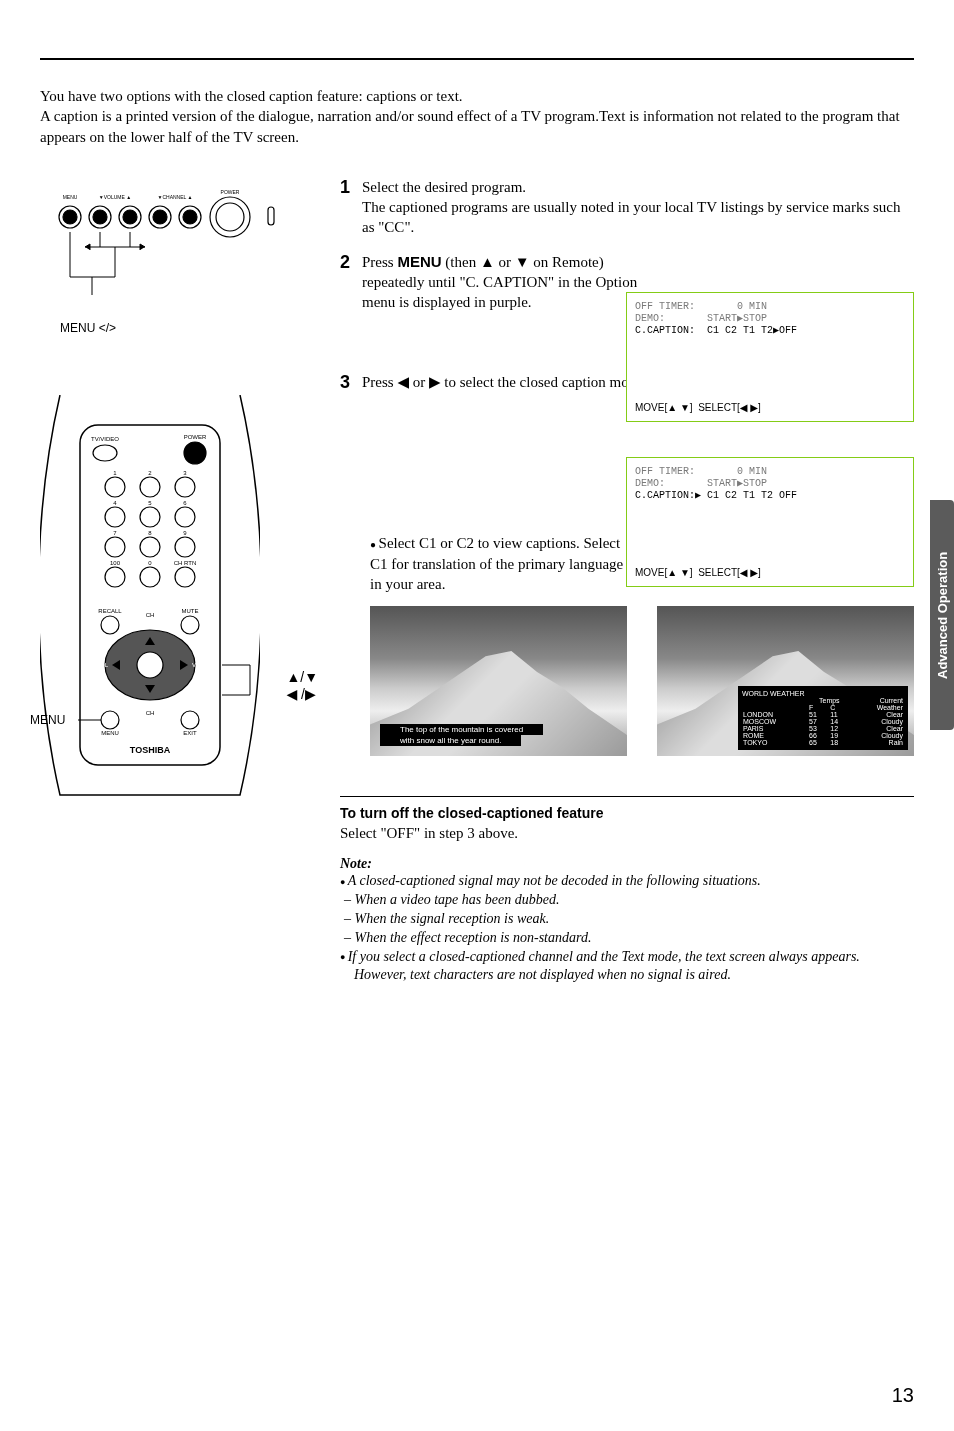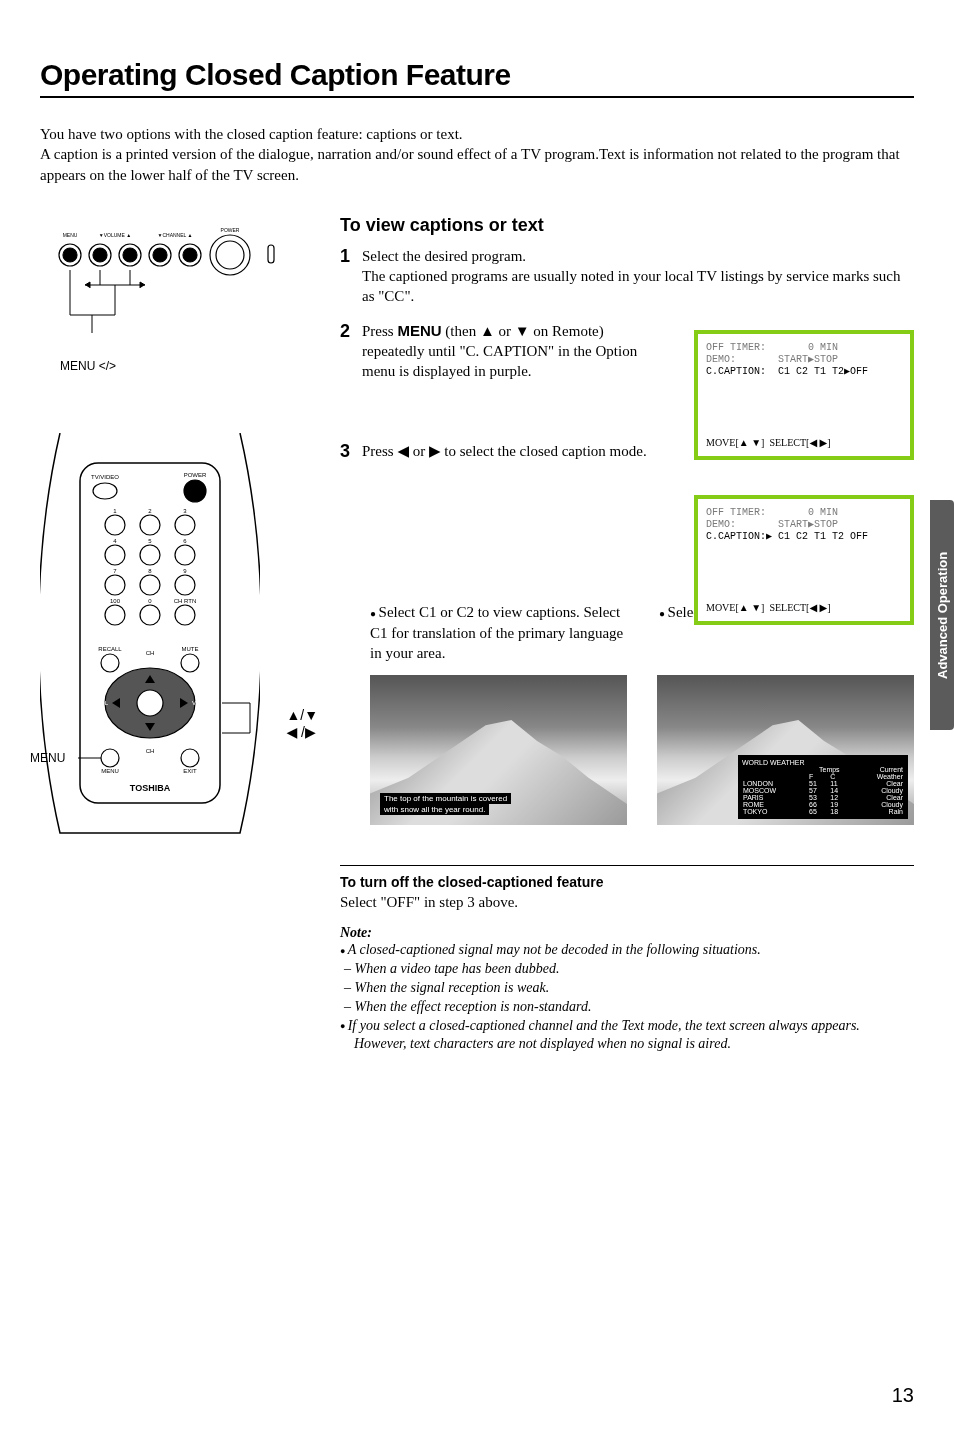--- a/index.html
+++ b/index.html
@@ -38,33 +38,33 @@
     font-family: Arial, Helvetica, sans-serif;
     font-weight: bold;
     font-size: 18px;
     width: 22px;
     flex-shrink: 0;
   }
   .step-body { font-size: 15px; line-height: 1.35; flex: 1; }
   .step-body .indent { display: block; }
   .osd {
     position: absolute;
-    border: 4px solid #84cc16;
+    border: 1px solid #84cc16;
     font-family: "Courier New", monospace;
     font-size: 10px;
     color: #7a7a7a;
-    width: 220px;
+    width: 288px;
     height: 130px;
     padding: 8px 8px 0 8px;
     background: #fff;
     margin-left: 15px;
   }
   .osd .line { white-space: pre; }
   .osd .black { color: #000; }
-  .osd .bottom { position: absolute; bottom: 8px; left: 8px; color: #000; white-space: pre; font-family: Liberation Serif, serif; font-size:10px;}
+  .osd .bottom { position: absolute; bottom: 8px; left: 8px; color: #000; white-space: pre; font-family: Liberation Sans, sans-serif; font-size:10px;}
   .bullets { margin-top: 140px; display: flex; gap: 34px; }
   .bullets .col { flex: 1; font-size: 15px; line-height: 1.35; }
   .bullet-dot::before { content: "● "; font-size: 10px; vertical-align: middle; }
   .imgs { display: flex; gap: 30px; margin-top: 12px; }
   .img-box {
     flex: 1; height: 150px; position: relative; overflow: hidden;
     background: linear-gradient(to bottom, #555 0%, #888 35%, #ccc 55%, #eee 70%, #999 100%);
   }
   .mountain {
     position: absolute; bottom: 0; left: 0; right: 0; height: 70%;
@@ -73,21 +73,21 @@
   }
   .mountain::after{
     content:""; position:absolute; inset:0;
     background: linear-gradient(135deg, rgba(0,0,0,.4), transparent 40%),
                 linear-gradient(-45deg, rgba(0,0,0,.3), transparent 50%);
   }
   .caption-overlay{
     position:absolute; bottom:10px; left:10px; right:10px;
     color:#fff; font-family:Arial,sans-serif; font-size:8px;
   }
-  .caption-text{ background:#000; display:inline; padding:1px 4px; line-height:1.4;}
+  .caption-text{ background:#000; display:inline; padding:1px 20px; line-height:1.4;}
   .text-overlay{
     position:absolute; bottom:6px; right:6px; width:170px;
     background:#000; color:#fff; font-family:Arial,sans-serif;
     font-size:7px; padding:4px;
   }
   .text-overlay table{ width:100%; border-collapse:collapse;}
   .text-overlay td{ padding:0 1px; white-space:nowrap;}
   .turnoff { margin-top: 40px; border-top: 1px solid #000; padding-top: 8px; }
   .turnoff-h {
     font-family: Arial, Helvetica, sans-serif; font-weight: bold;
@@ -117,21 +117,20 @@
   .panel-label { font-family: Arial, sans-serif; font-size: 12px; }
   .remote-wrap { margin-top: 60px; position: relative; width: 260px;}
   .remote-label-left{ position:absolute; left:-10px; top:318px; font-family:Arial,sans-serif; font-size:12px;}
   .remote-label-right{ position:absolute; right:-18px; top:274px; font-family:Arial,sans-serif; font-size:14px; line-height:1.2;}
   svg text { font-family: Arial, sans-serif; }
 </style>
 </head>
 <body>
 
 <div class="page">
-  <h1 class="title">Operating Closed Caption Feature</h1>
   <div class="rule"></div>
   <p class="intro" style="white-space:pre-line;">You have two options with the closed caption feature: captions or text.
 A caption is a printed version of the dialogue, narration and/or sound effect of a TV program.Text is information not related to the program that appears on the lower half of the TV screen.</p>
 
   <div class="columns">
     <div class="left-col">
 
       <div>
         <svg class="panel-svg" viewBox="0 0 260 140">
           <g stroke="#000" fill="none" stroke-width="1.2">
@@ -246,21 +245,20 @@
             <line x1="38" y1="325" x2="61" y2="325"></line>
             <line x1="182" y1="270" x2="210" y2="270"></line>
             <line x1="210" y1="270" x2="210" y2="300"></line>
             <line x1="182" y1="300" x2="210" y2="300"></line>
           </g>
         </svg>
       </div>
     </div>
 
     <div class="right-col">
-      <h2 class="section">To view captions or text</h2>
 
       <div class="step">
         <div class="step-num">1</div>
         <div class="step-body">
           <span>Select the desired program.</span><br>
           <span class="indent">The captioned programs are usually noted in your local TV listings by service marks such as "CC".</span>
         </div>
       </div>
 
       <div class="step" style="width:310px;">

